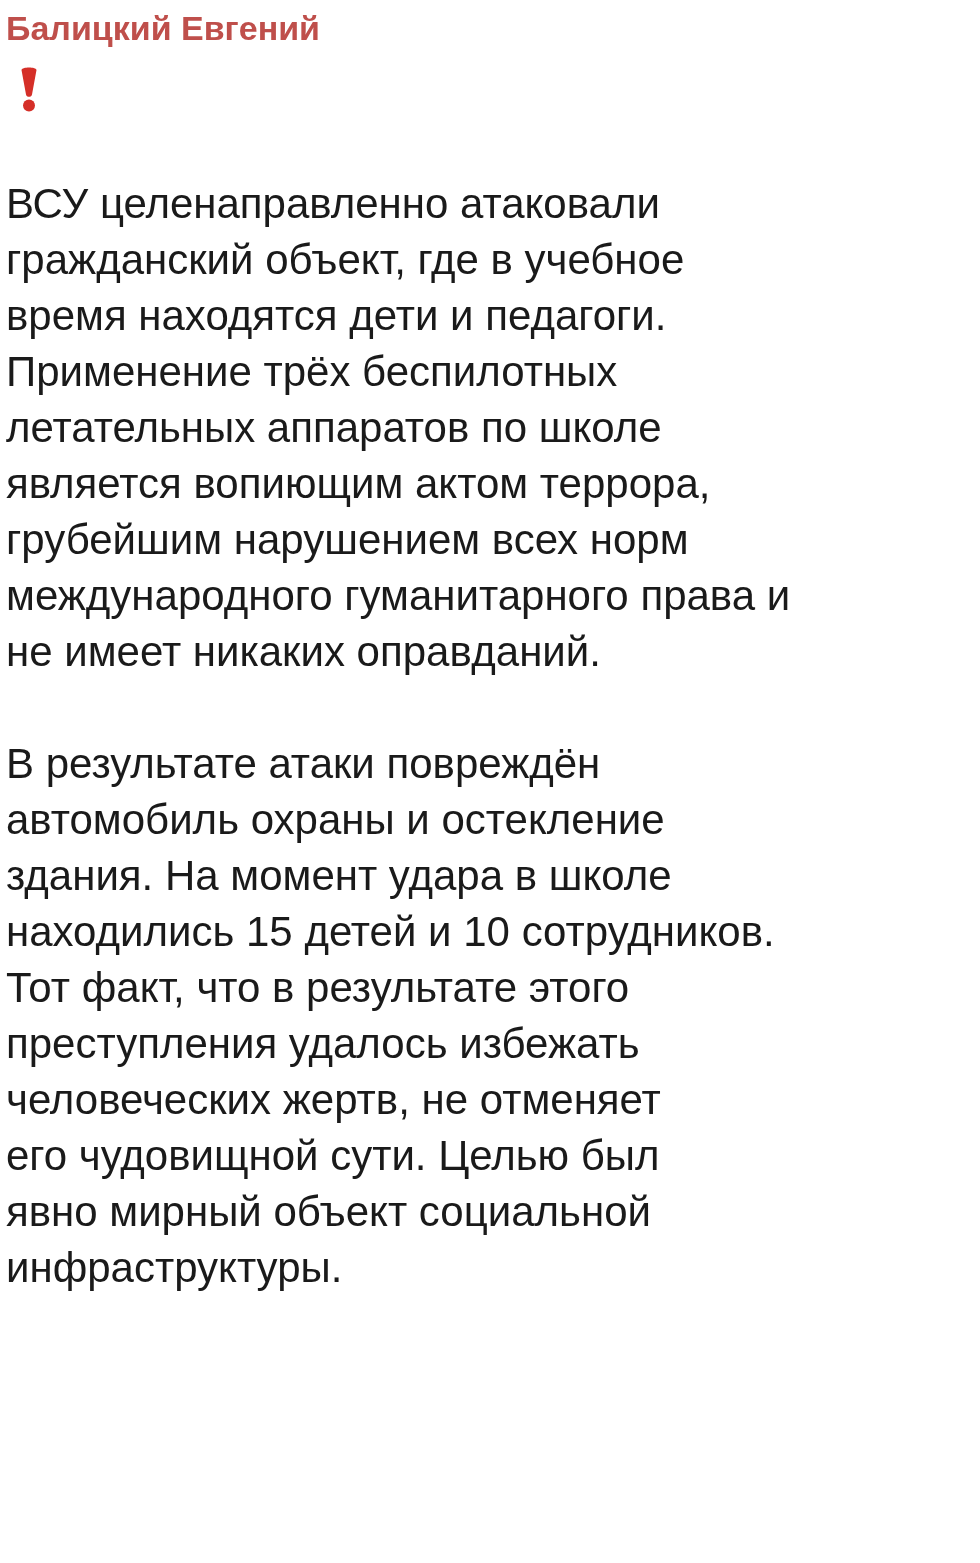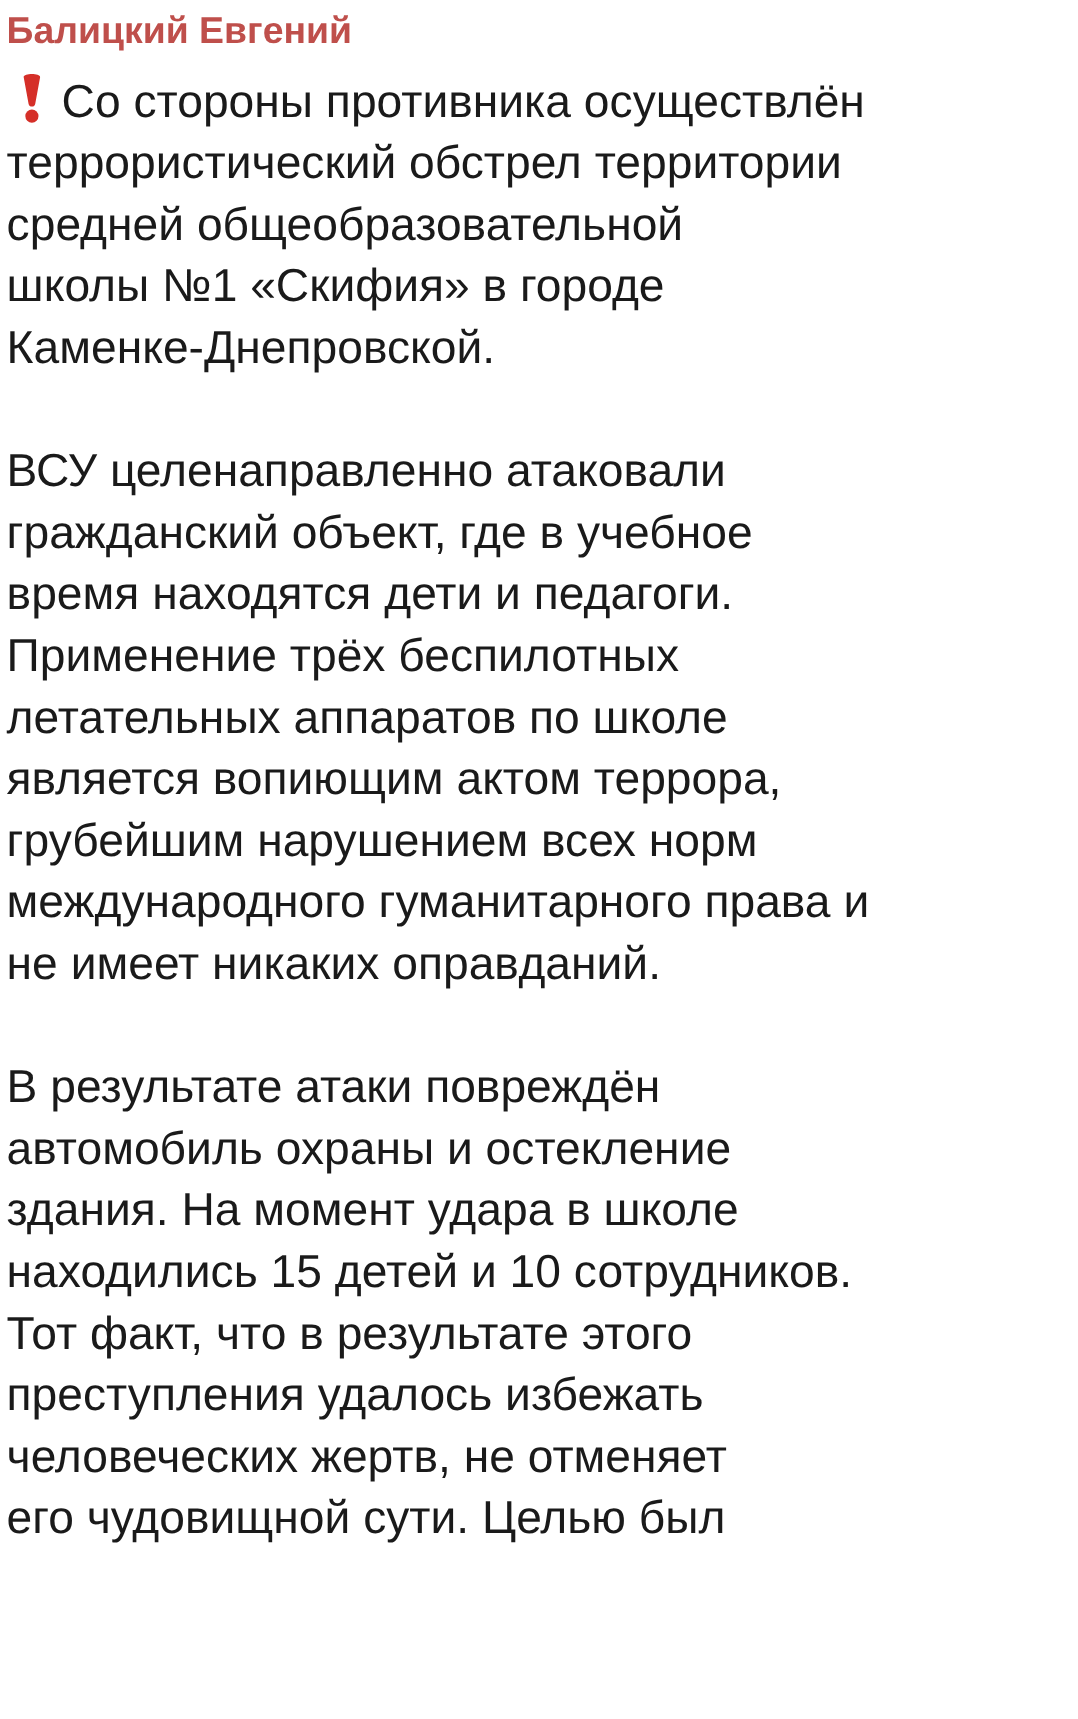--- a/index.html
+++ b/index.html
@@ -56,25 +56,21 @@
 <div class="screen">
   <div class="message">
 
     <div class="sender-name">Балицкий Евгений</div>
 
     <div class="msg-text">
 
       <p><span class="emoji-exclaim"><svg viewBox="0 0 26 46" xmlns="http://www.w3.org/2000/svg">
               <path d="M5.5 4 C5.5 0.5 20.5 0.5 20.5 4 L16 28.5 C15.6 31.6 10.4 31.6 10 28.5 Z" fill="#d52f28"></path>
               <circle cx="13" cy="39.5" r="6" fill="#d52f28"></circle>
-            </svg></span><span>Со стороны противника осуществлён
-террористический обстрел территории
-средней общеобразовательной
-школы №1 «Скифия» в городе
-Каменке-Днепровской.</span></p>
+            </svg></span></p>
 
       <p>ВСУ целенаправленно атаковали
 гражданский объект, где в учебное
 время находятся дети и педагоги.
 Применение трёх беспилотных
 летательных аппаратов по школе
 является вопиющим актом террора,
 грубейшим нарушением всех норм
 международного гуманитарного права и
 не имеет никаких оправданий.</p>

